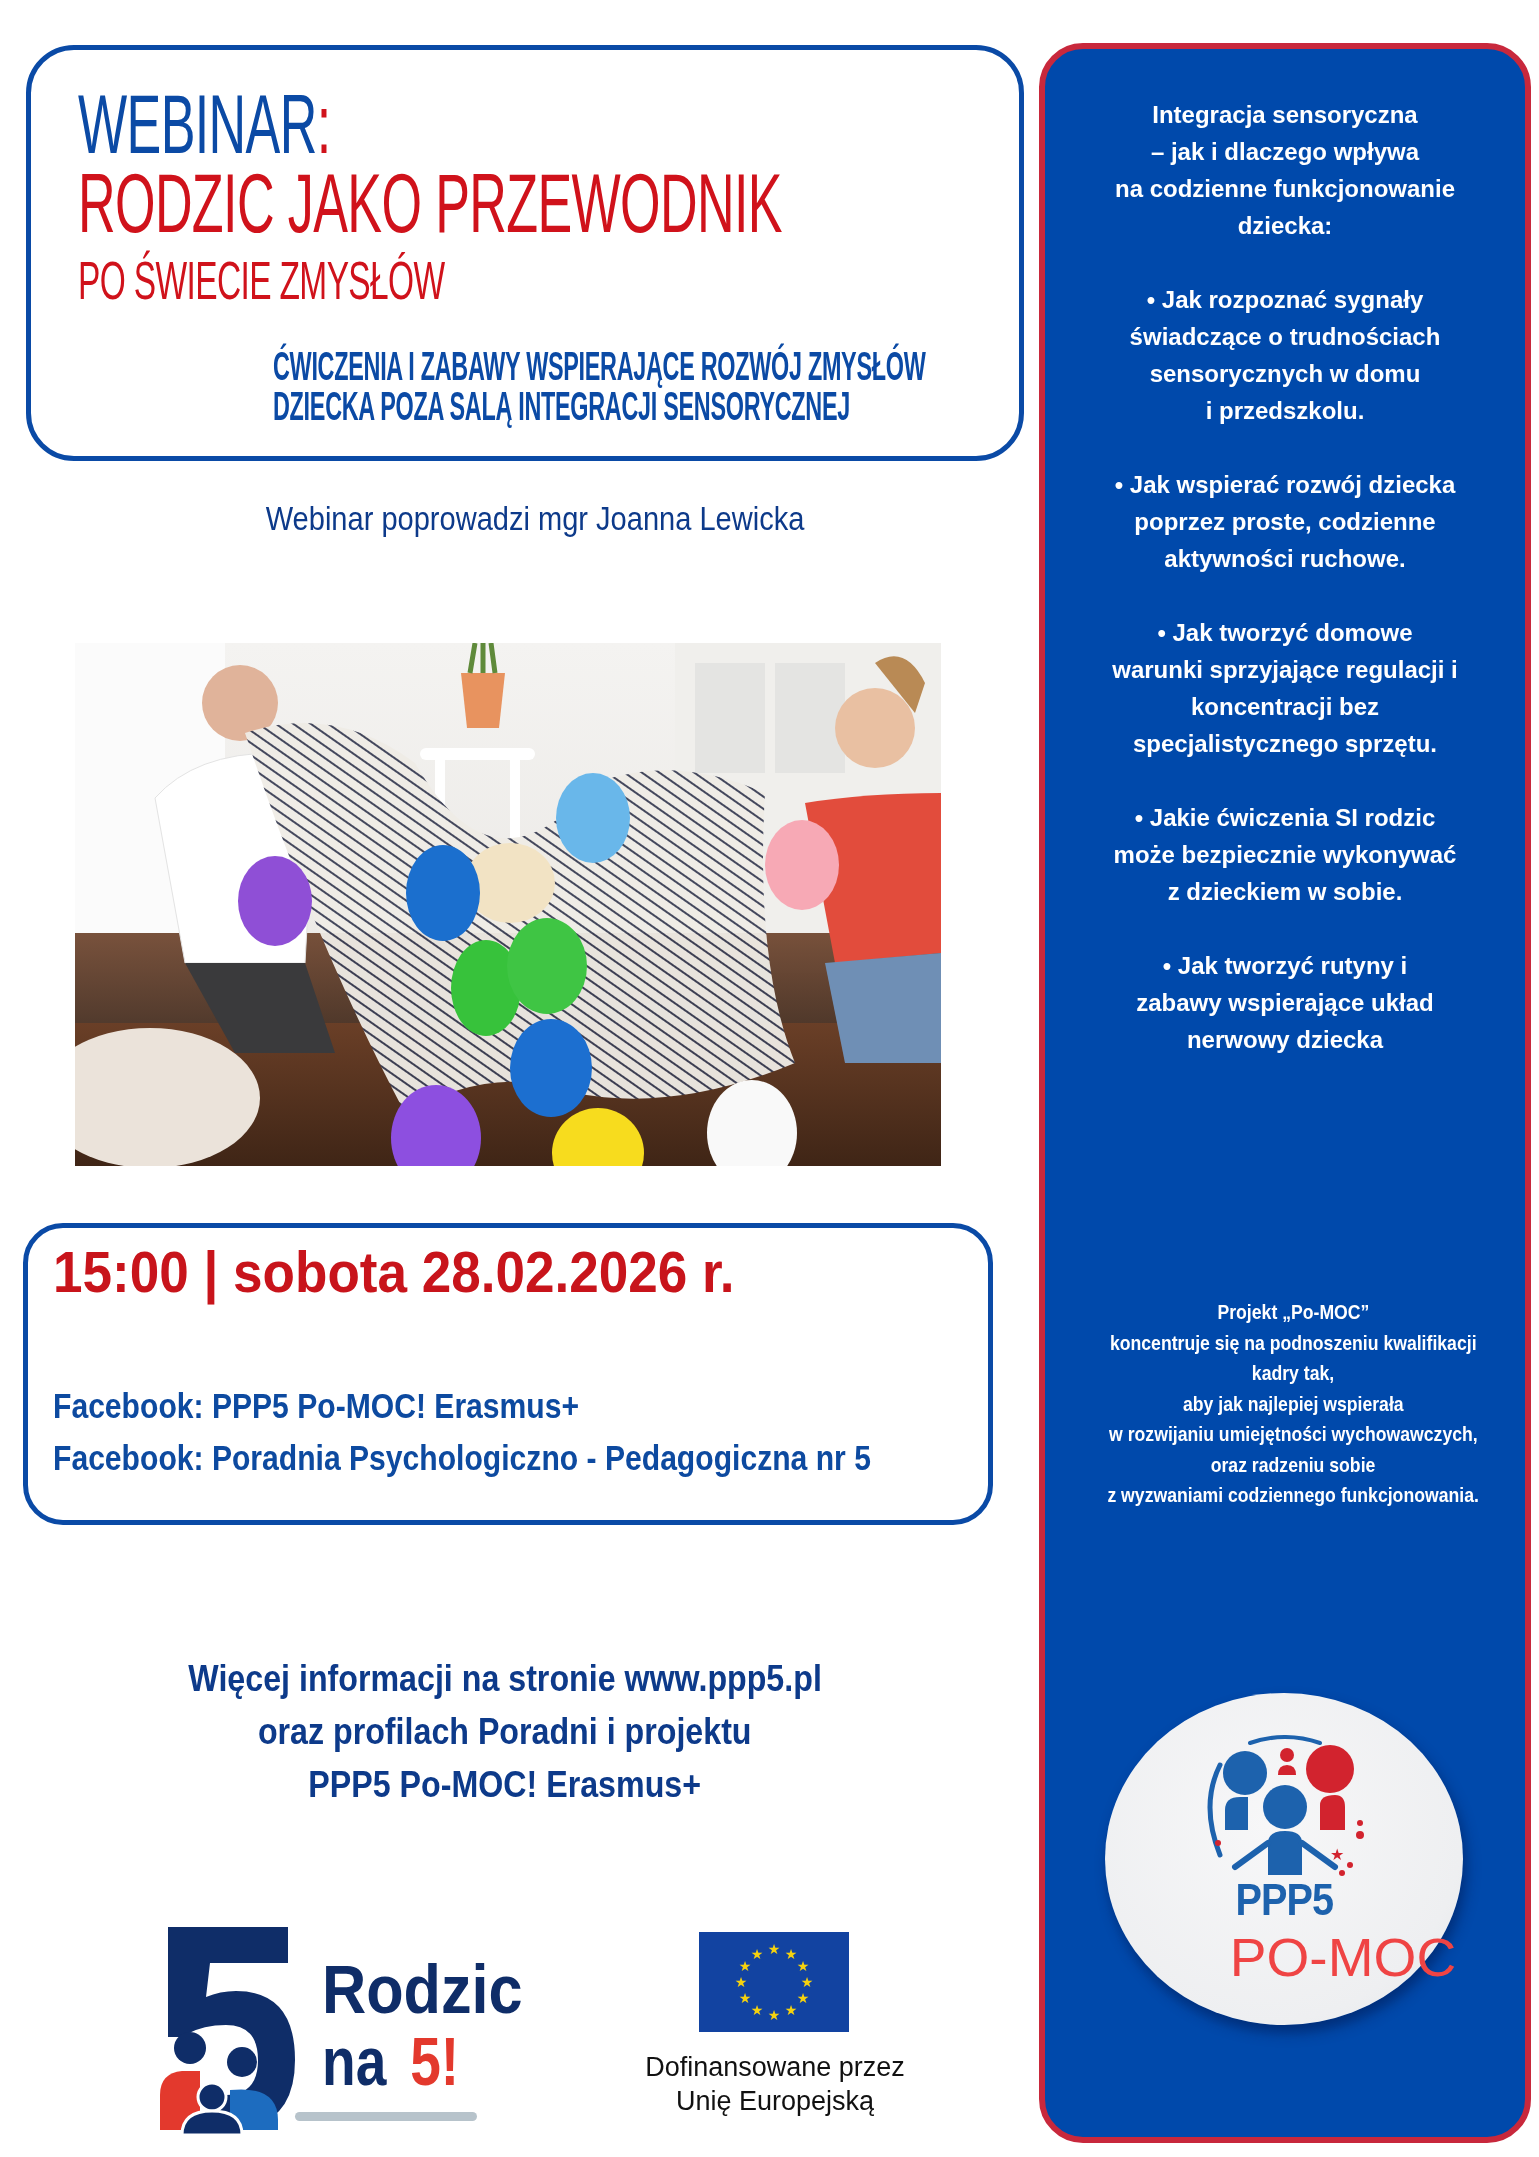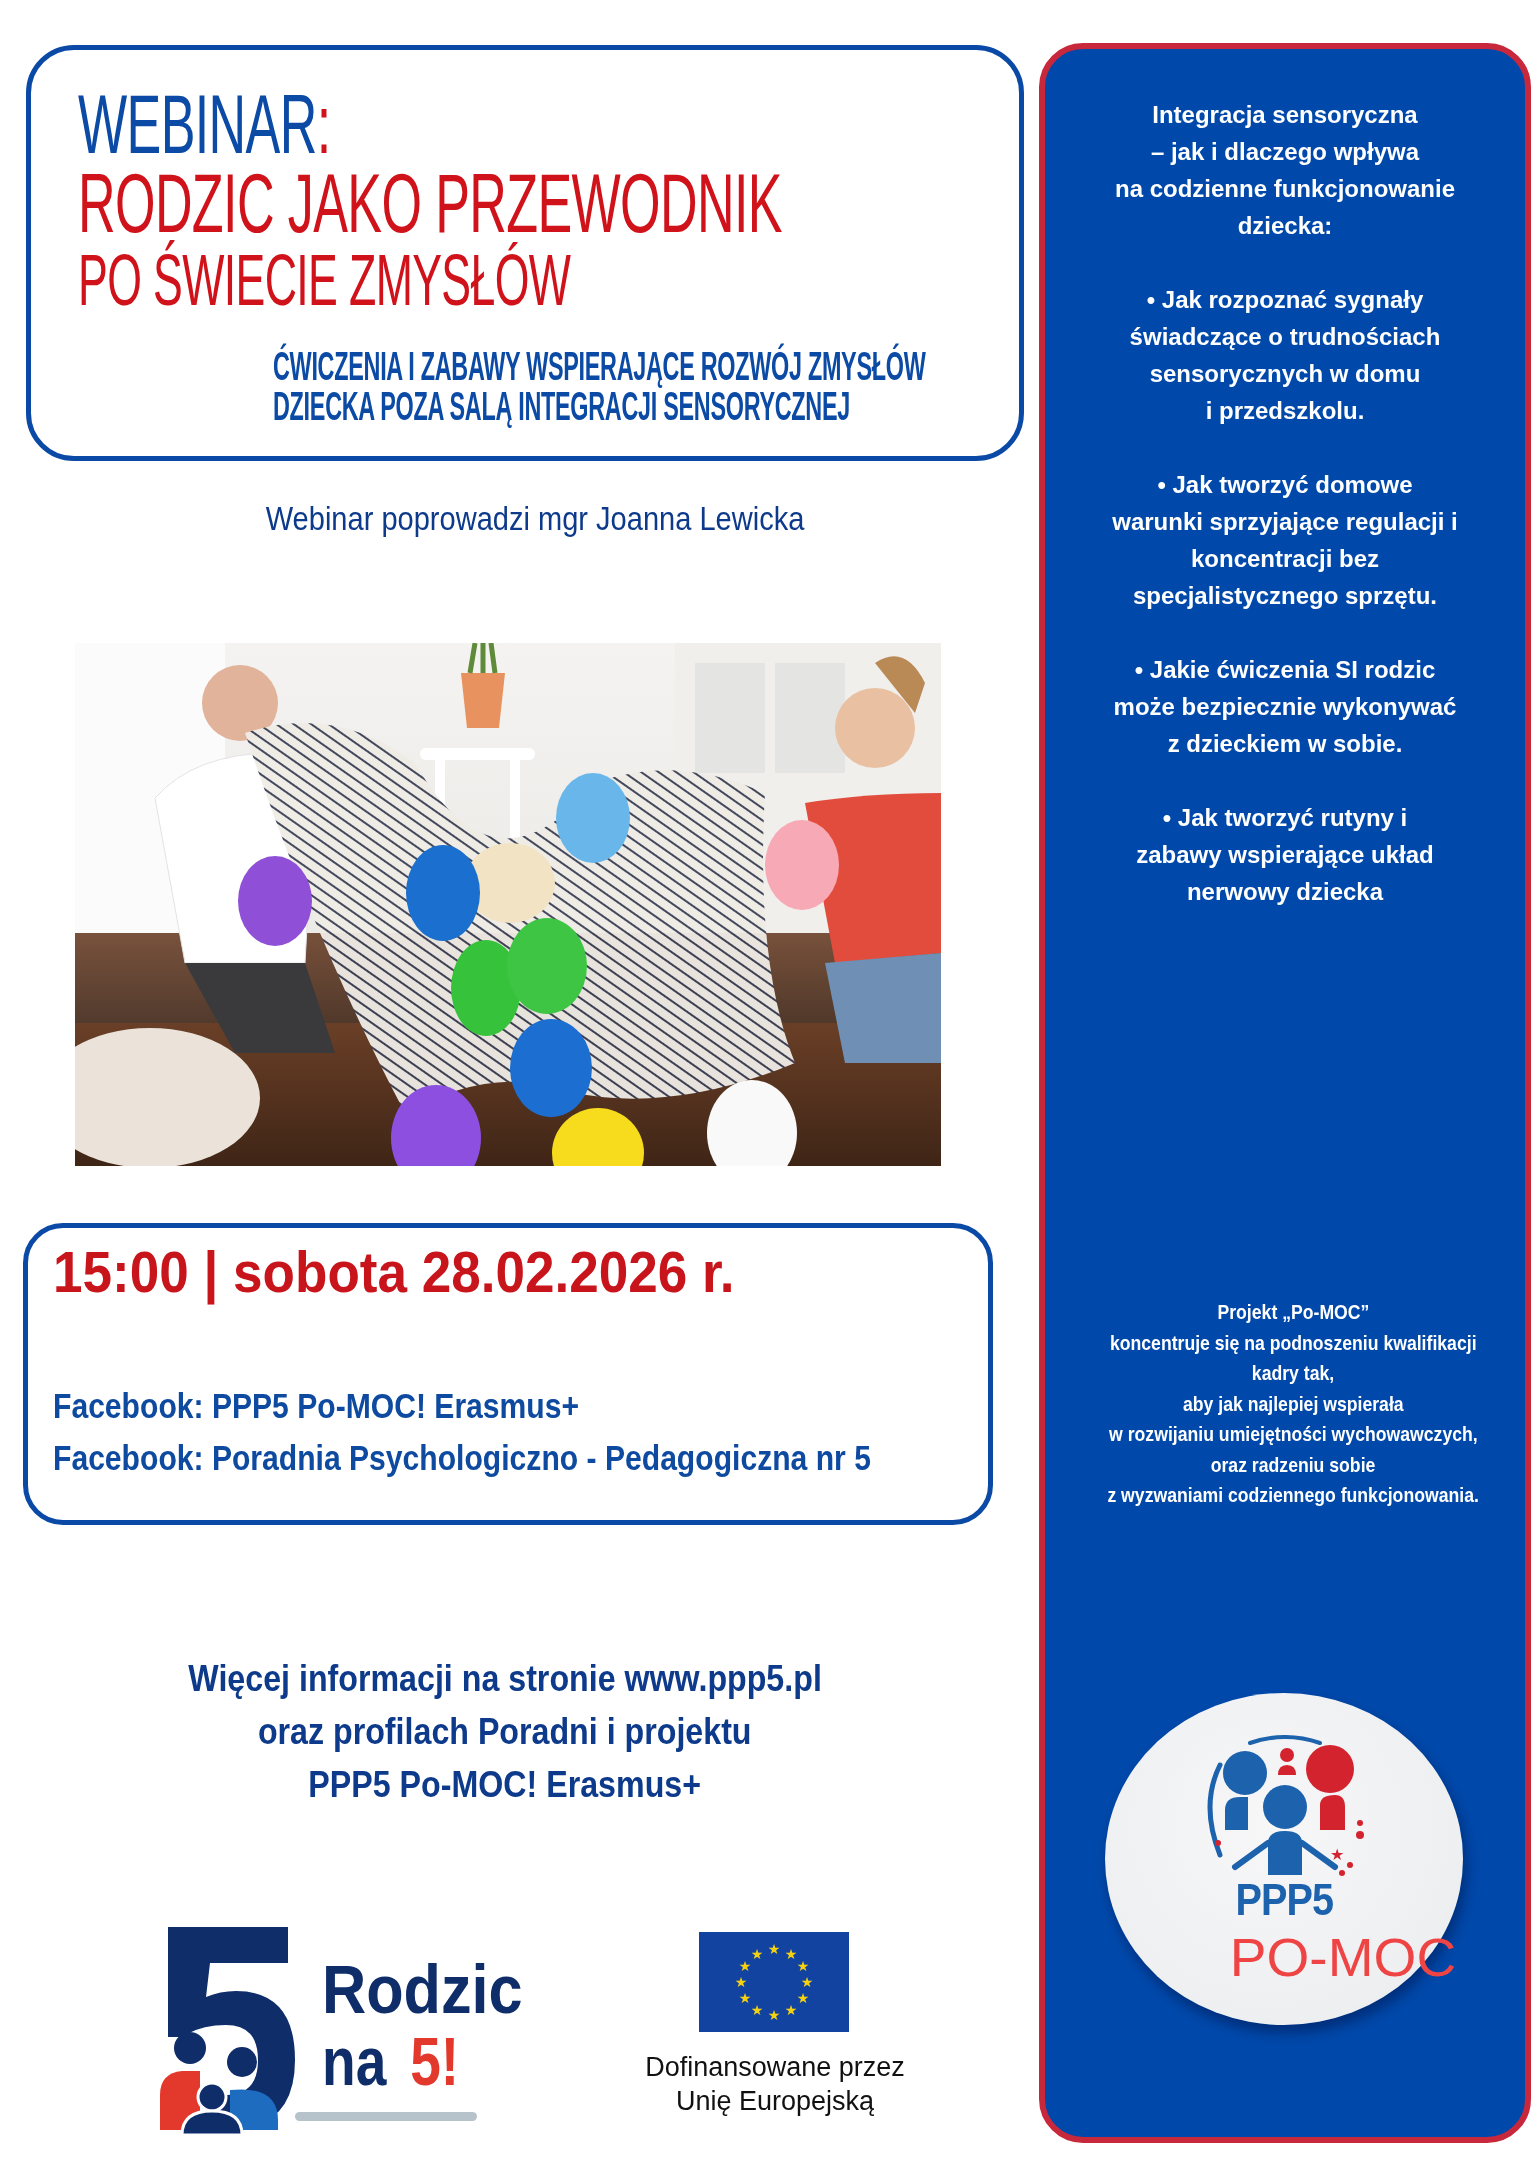--- a/index.html
+++ b/index.html
@@ -5,21 +5,21 @@
   html, body { margin: 0; padding: 0; background: #ffffff; }
   body { width: 1539px; height: 2157px; position: relative; overflow: hidden; font-family: "Liberation Sans", sans-serif; }
   .abs { position: absolute; }
 
   
   #header-box { left: 26px; top: 45px; width: 998px; height: 416px; border: 5px solid #0a4aa6; border-radius: 48px; box-sizing: border-box; }
   .cond { display: inline-block; transform-origin: 0 0; white-space: nowrap; font-family: "Liberation Sans Narrow", "Liberation Sans", sans-serif; }
   #title-webinar { left: 78px; top: 82px; font-size: 84px; line-height: 84px; color: #0b4aa5; }
   #title-webinar .colon { color: #d0121b; }
   #title-line1 { left: 78px; top: 161px; font-size: 84px; line-height: 84px; color: #d0121b; }
-  #title-line2 { left: 78px; top: 238px; font-size: 72px; line-height: 84px; color: #d0121b; }
+  #title-line2 { left: 78px; top: 238px; font-size: 54px; line-height: 84px; color: #d0121b; }
   .title-text { transform: scaleX(0.62); letter-spacing: -1px; }
   #sub-line1 { left: 273px; top: 346px; font-size: 40px; line-height: 40px; font-weight: bold; color: #0b4aa5; }
   #sub-line2 { left: 273px; top: 386px; font-size: 40px; line-height: 40px; font-weight: bold; color: #0b4aa5; }
   .sub-text { transform: scaleX(0.585); letter-spacing: -0.5px; }
 
   #presenter { left: 0; width: 1070px; top: 500px; text-align: center; font-size: 33px; color: #0d3a8a; }
   #presenter span { display: inline-block; transform: scaleX(0.88); }
 
   
   #photo { left: 75px; top: 643px; width: 866px; height: 523px; overflow: hidden; background: #e9e6e2; }
@@ -210,20 +210,25 @@
     <span>na codzienne funkcjonowanie</span><br>
     <span>dziecka:</span>
   </p>
   <p>
     <span>• Jak rozpoznać sygnały</span><br>
     <span>świadczące o trudnościach</span><br>
     <span>sensorycznych w domu</span><br>
     <span>i przedszkolu.</span>
   </p>
   <p>
+    <span>• Jak wspierać rozwój dziecka</span><br>
+    <span>poprzez proste, codzienne</span><br>
+    <span>aktywności ruchowe.</span>
+  </p>
+  <p>
     <span>• Jak tworzyć domowe</span><br>
     <span>warunki sprzyjające regulacji i</span><br>
     <span>koncentracji bez</span><br>
     <span>specjalistycznego sprzętu.</span>
   </p>
   <p>
     <span>• Jakie ćwiczenia SI rodzic</span><br>
     <span>może bezpiecznie wykonywać</span><br>
     <span>z dzieckiem w sobie.</span>
   </p>

